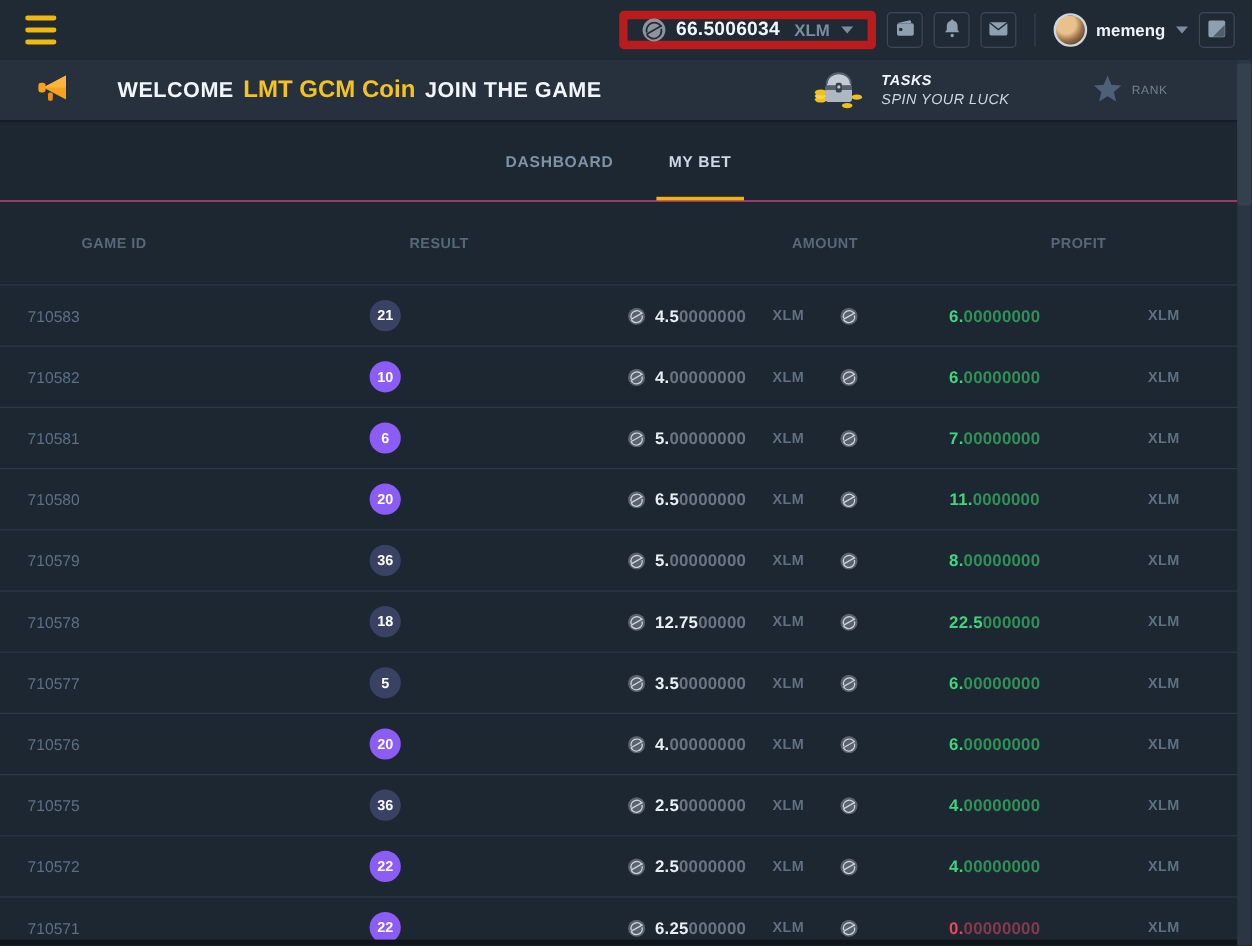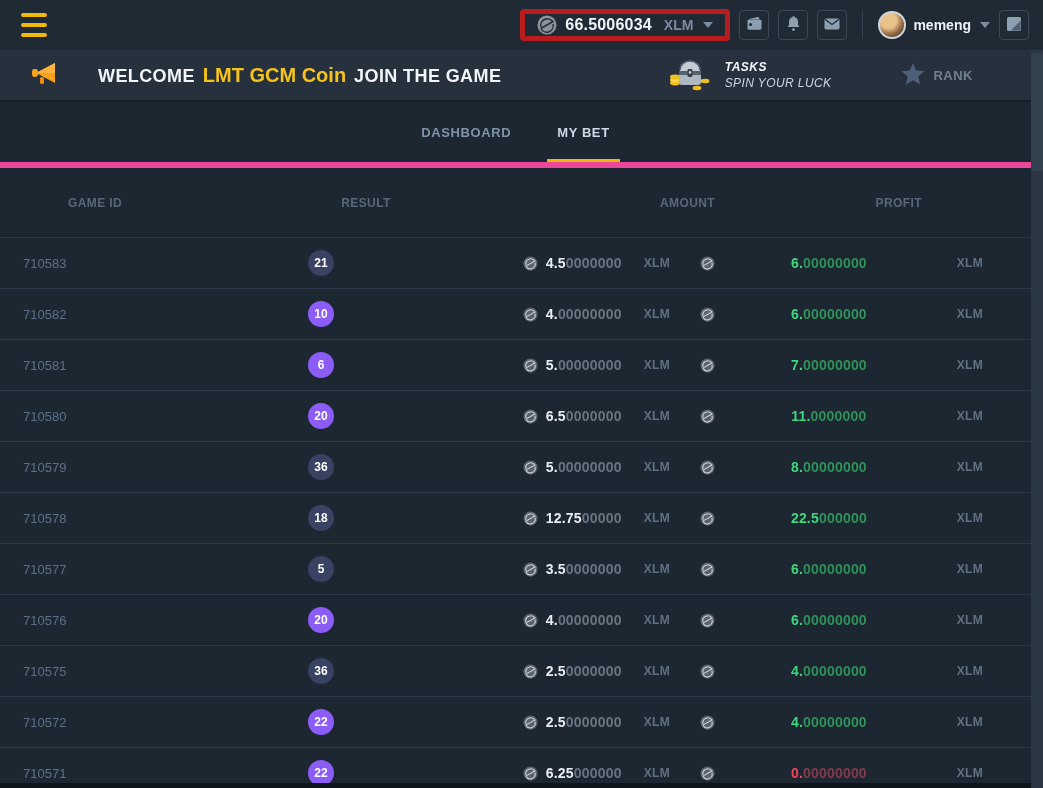--- a/index.html
+++ b/index.html
@@ -14,21 +14,21 @@
   .topbar {
     height:50px; width:1043px; background:#202a35;
     display:flex; align-items:center; padding:0 14px;
   }
   .menu-btn { width:30px; height:24px; display:flex; flex-direction:column;
     justify-content:space-between; cursor:pointer; background:none; border:none; margin-left:7px; }
   .menu-btn span { display:block; width:26px; height:4px; border-radius:2px; background:#f0b90b; }
   .topbar-right { margin-left:auto; display:flex; align-items:center; gap:9px; }
   .balance-box {
     display:flex; align-items:center; gap:8px; height:32px;
-    border:5px solid #b91c1c; border-radius:4px; padding:0 12px; cursor:pointer; background:transparent;
+    border:7px solid #b91c1c; border-radius:4px; padding:0 12px; cursor:pointer; background:transparent;
   }
   .balance-val { font-size:16px; font-weight:bold; color:#f2f6fa; letter-spacing:.2px; }
   .balance-cur { font-size:14px; font-weight:bold; color:#7a8ca0; margin-left:4px; }
   .caret { width:0; height:0; border-left:5px solid transparent; border-right:5px solid transparent;
     border-top:6px solid #7a8ca0; display:inline-block; margin-left:2px; }
   .icon-btn {
     width:30px; height:30px; border:1px solid #3b4957; border-radius:4px; background:transparent;
     display:flex; align-items:center; justify-content:center; cursor:pointer;
   }
   .tb-divider { width:1px; height:28px; background:#35414f; margin:0 6px; }
@@ -43,25 +43,25 @@
     display:flex; align-items:center; padding:0 30px;
   }
   .banner-text { margin-left:38px; display:flex; align-items:baseline; gap:8px; white-space:nowrap; }
   .welcome-prefix,.welcome-suffix { font-size:18px; font-weight:bold; color:#f2f6fa; letter-spacing:.4px; }
   .brand-name { font-size:20px; font-weight:bold; color:#f5c31c; }
   .tasks-group { margin-left:auto; display:flex; align-items:center; gap:12px; cursor:pointer; background:none; border:none; }
   .tasks-text { font-style:italic; text-align:left; }
   .tasks-title { font-size:12px; font-weight:bold; color:#f2f6fa; letter-spacing:.5px; }
   .tasks-sub { font-size:12px; color:#cdd6df; margin-top:2px; letter-spacing:.4px; }
   .rank-group { display:flex; align-items:center; gap:8px; margin-left:70px; margin-right:28px; cursor:pointer; background:none; border:none; }
-  .rank-label { font-size:13px; font-weight:bold; color:#71808f; letter-spacing:.5px; }
+  .rank-label { font-size:10px; font-weight:normal; color:#71808f; letter-spacing:.5px; }
 
   
   .tabbar {
-    height:66px; width:1031px; border-bottom:6px solid #ec4899;
+    height:66px; width:1031px; border-bottom:1px solid #ec4899;
     display:flex; align-items:stretch; justify-content:center; gap:26px;
   }
   .tab { display:flex; align-items:center; padding:0 10px; font-size:13px; font-weight:bold;
     letter-spacing:.6px; color:#7e93a8; cursor:pointer; position:relative; background:none; border:none; }
   .tab.active { color:#ccd8e3; }
   .tab.active::after { content:""; position:absolute; left:0; right:0; bottom:0; height:3px; background:#f5b40a; }
 
   
   .grid { display:grid; grid-template-columns:180px 282px 238px 1fr; align-items:center; }
   .thead { height:69px; width:1031px;padding-left:45px; }

